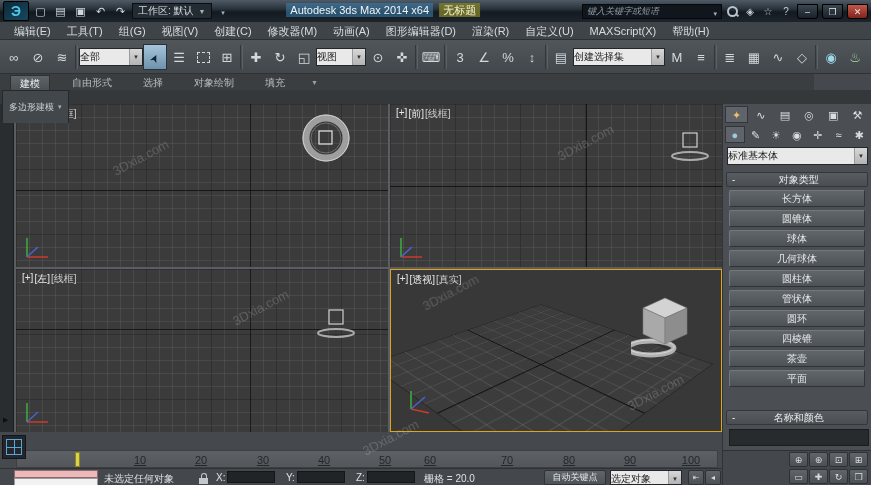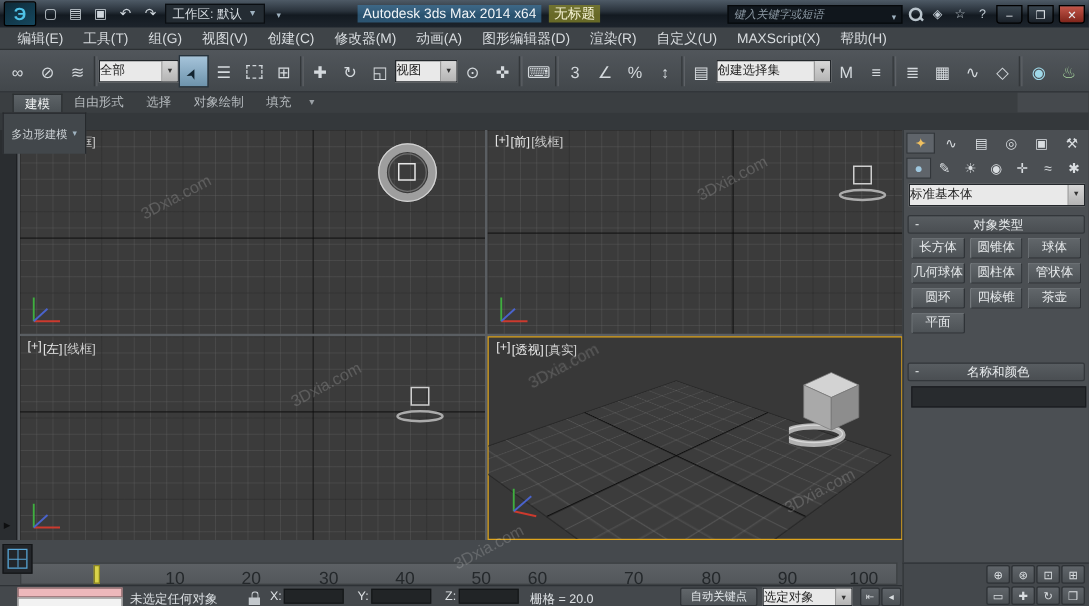--- a/index.html
+++ b/index.html
@@ -52,21 +52,21 @@
   .dashbox { display:inline-block; width:13px; height:11px; border:1px dashed #d4d9dd; margin-top:7px; }
   .dd { height:18px; display:flex; align-items:stretch; border:1px solid #23272b; background:#e9e9e9; flex:none; }
   .dd .val { font-size:10px; color:#1b1b1b; padding:0 0; line-height:16px; white-space:nowrap; flex:1; overflow:hidden; }
   .dd .arr { width:13px; background:linear-gradient(#d7d7d7,#b4b4b4); border-left:1px solid #9a9a9a;
     font-size:6px; color:#333; text-align:center; line-height:16px; }
   .dd.filter { width:64px; } .dd.coord { width:50px; } .dd.sets { width:92px; }
   .tsep { width:3px; height:24px; border-left:1px solid #33373a; border-right:1px solid #5d6166; margin:0 1px; flex:none; }
 
   
   .ribbontabs { position:absolute; left:0; top:74px; width:814px; height:16px; background:#3a3e41;
-    display:flex; align-items:flex-end; padding-left:10px; gap:0; z-index:17; }
+    display:flex; align-items:flex-end; padding-left:10px; gap:13px; z-index:17; }
   .rtab { font-size:10px; color:#b9bec2; padding:1px 9px; height:15px; line-height:13px; white-space:nowrap; }
   .rtab.on { background:linear-gradient(#5d6367,#4a5054); color:#f2f4f5; border:1px solid #2c3033; border-bottom:none; }
   .rarr { color:#9aa0a5; font-size:7px; line-height:15px; padding:0 4px; }
   .ribbonpanel { position:absolute; left:0; top:90px; width:871px; height:14px; background:#34383b; z-index:17; }
   .rp-tab { position:absolute; left:2px; top:0; height:14px; background:#42474b; border:1px solid #26292c;
     border-bottom:none; color:#cdd2d6; font-size:9px; display:flex; gap:4px; align-items:center; padding:16px 6px; }
 
   
   .lstrip { position:absolute; left:0; top:104px; width:14px; height:328px; background:#2a2d30;
     border-right:1px solid #1b1d1f; }
@@ -112,42 +112,42 @@
   .cpt.warm { color:#f0c060; } .cpt.cool { color:#9fc8e0; }
   .cp-dd { margin:3px 4px 0; }
   .cp-dd.dd { width:141px; }
   .rollout { margin:7px 3px 0; height:15px; background:linear-gradient(#585d61,#4a4e52);
     border:1px solid #33373b; border-radius:2px; color:#e9ecee; font-size:10px;
     display:flex; align-items:center; padding:0 5px; }
   .rollout .rtitle { flex:1; text-align:center; }
   .autogrid { display:flex; align-items:center; justify-content:center; gap:5px; height:16px;
     margin-top:3px; color:#dde0e3; font-size:10px; }
   .cb { width:10px; height:10px; background:#23262a; border:1px solid #6e7377; }
-  .btngrid { display:grid; grid-template-columns:1fr 1fr 1fr; gap:3px 4px; padding:3px 6px 16px; }
+  .btngrid { display:grid; grid-template-columns:1fr; gap:3px 4px; padding:3px 6px 16px; }
   .cpbtn { height:17px; background:linear-gradient(#626middle,#4e5357); background:linear-gradient(#61666a,#4d5256);
     border:1px solid; border-color:#73787c #2f3337 #2f3337 #73787c; border-radius:2px;
     color:#e6e9eb; font-size:10px; text-align:center; line-height:15px; white-space:nowrap; overflow:hidden; }
   .namerow { display:flex; gap:3px; padding:4px 6px 0; }
   .namefield { flex:1; height:17px; background:#282b2e; border:1px solid #1a1d20; color:#e0e0e0;
     font-size:10px; padding:0 3px; font-family:inherit; }
 
   
   .sliderrow { position:absolute; left:0; top:432px; width:722px; height:18px; background:#44484c;
     border-top:1px solid #303437; }
   .ts-track { position:absolute; left:30px; top:1px; width:688px; height:16px; background:#393d41;
     border:1px solid #2a2e31; }
   .ts-btn { position:absolute; top:1px; width:13px; height:13px; background:linear-gradient(#6a6f74,#565b60);
     border:1px solid #33373b; color:#d4d8db; font-size:6px; text-align:center; line-height:12px; }
   .ts-handle { position:absolute; left:16px; top:1px; width:62px; height:13px;
     background:linear-gradient(#75797d,#5b6064); border:1px solid #2f3336; border-radius:2px;
     color:#eef1f3; font-size:9px; text-align:center; line-height:12px; }
   .rulerrow { position:absolute; left:0; top:450px; width:722px; height:18px; background:#464a4e; }
   .ruler { position:absolute; left:16px; top:0; width:702px; height:18px;
     background:linear-gradient(#5d6165,#53575b); border:1px solid #3c4043; }
-  .tick { position:absolute; top:3px; transform:translateX(-50%); font-size:14px; color:#24282b;text-decoration:underline; }
+  .tick { position:absolute; top:3px; transform:translateX(-50%); font-size:11px; color:#24282b;text-decoration:underline; }
   .marker0 { position:absolute; left:58px; top:1px; width:5px; height:15px; background:#d9d34a; border:1px solid #8a8422; }
 
   
   .statusbar { position:absolute; left:0; top:468px; width:722px; height:17px; background:#44484c;
     border-top:1px solid #2e3236; font-size:10px; color:#dde1e4; }
   .listener-pink  { position:absolute; left:14px; top:1px; width:84px; height:8px; background:#edb8bb; border:1px solid #8b6a6c; }
   .listener-white { position:absolute; left:14px; top:9px; width:84px; height:8px; background:#f2f2f2; border:1px solid #9a9a9a; }
   .selstatus { position:absolute; left:104px; top:3px; white-space:nowrap; }
   .lockbtn { position:absolute; left:198px; top:4px; width:12px; height:11px; }
   .lockbody { position:absolute; left:1px; top:5px; width:9px; height:6px; background:#c3c8cc; }

